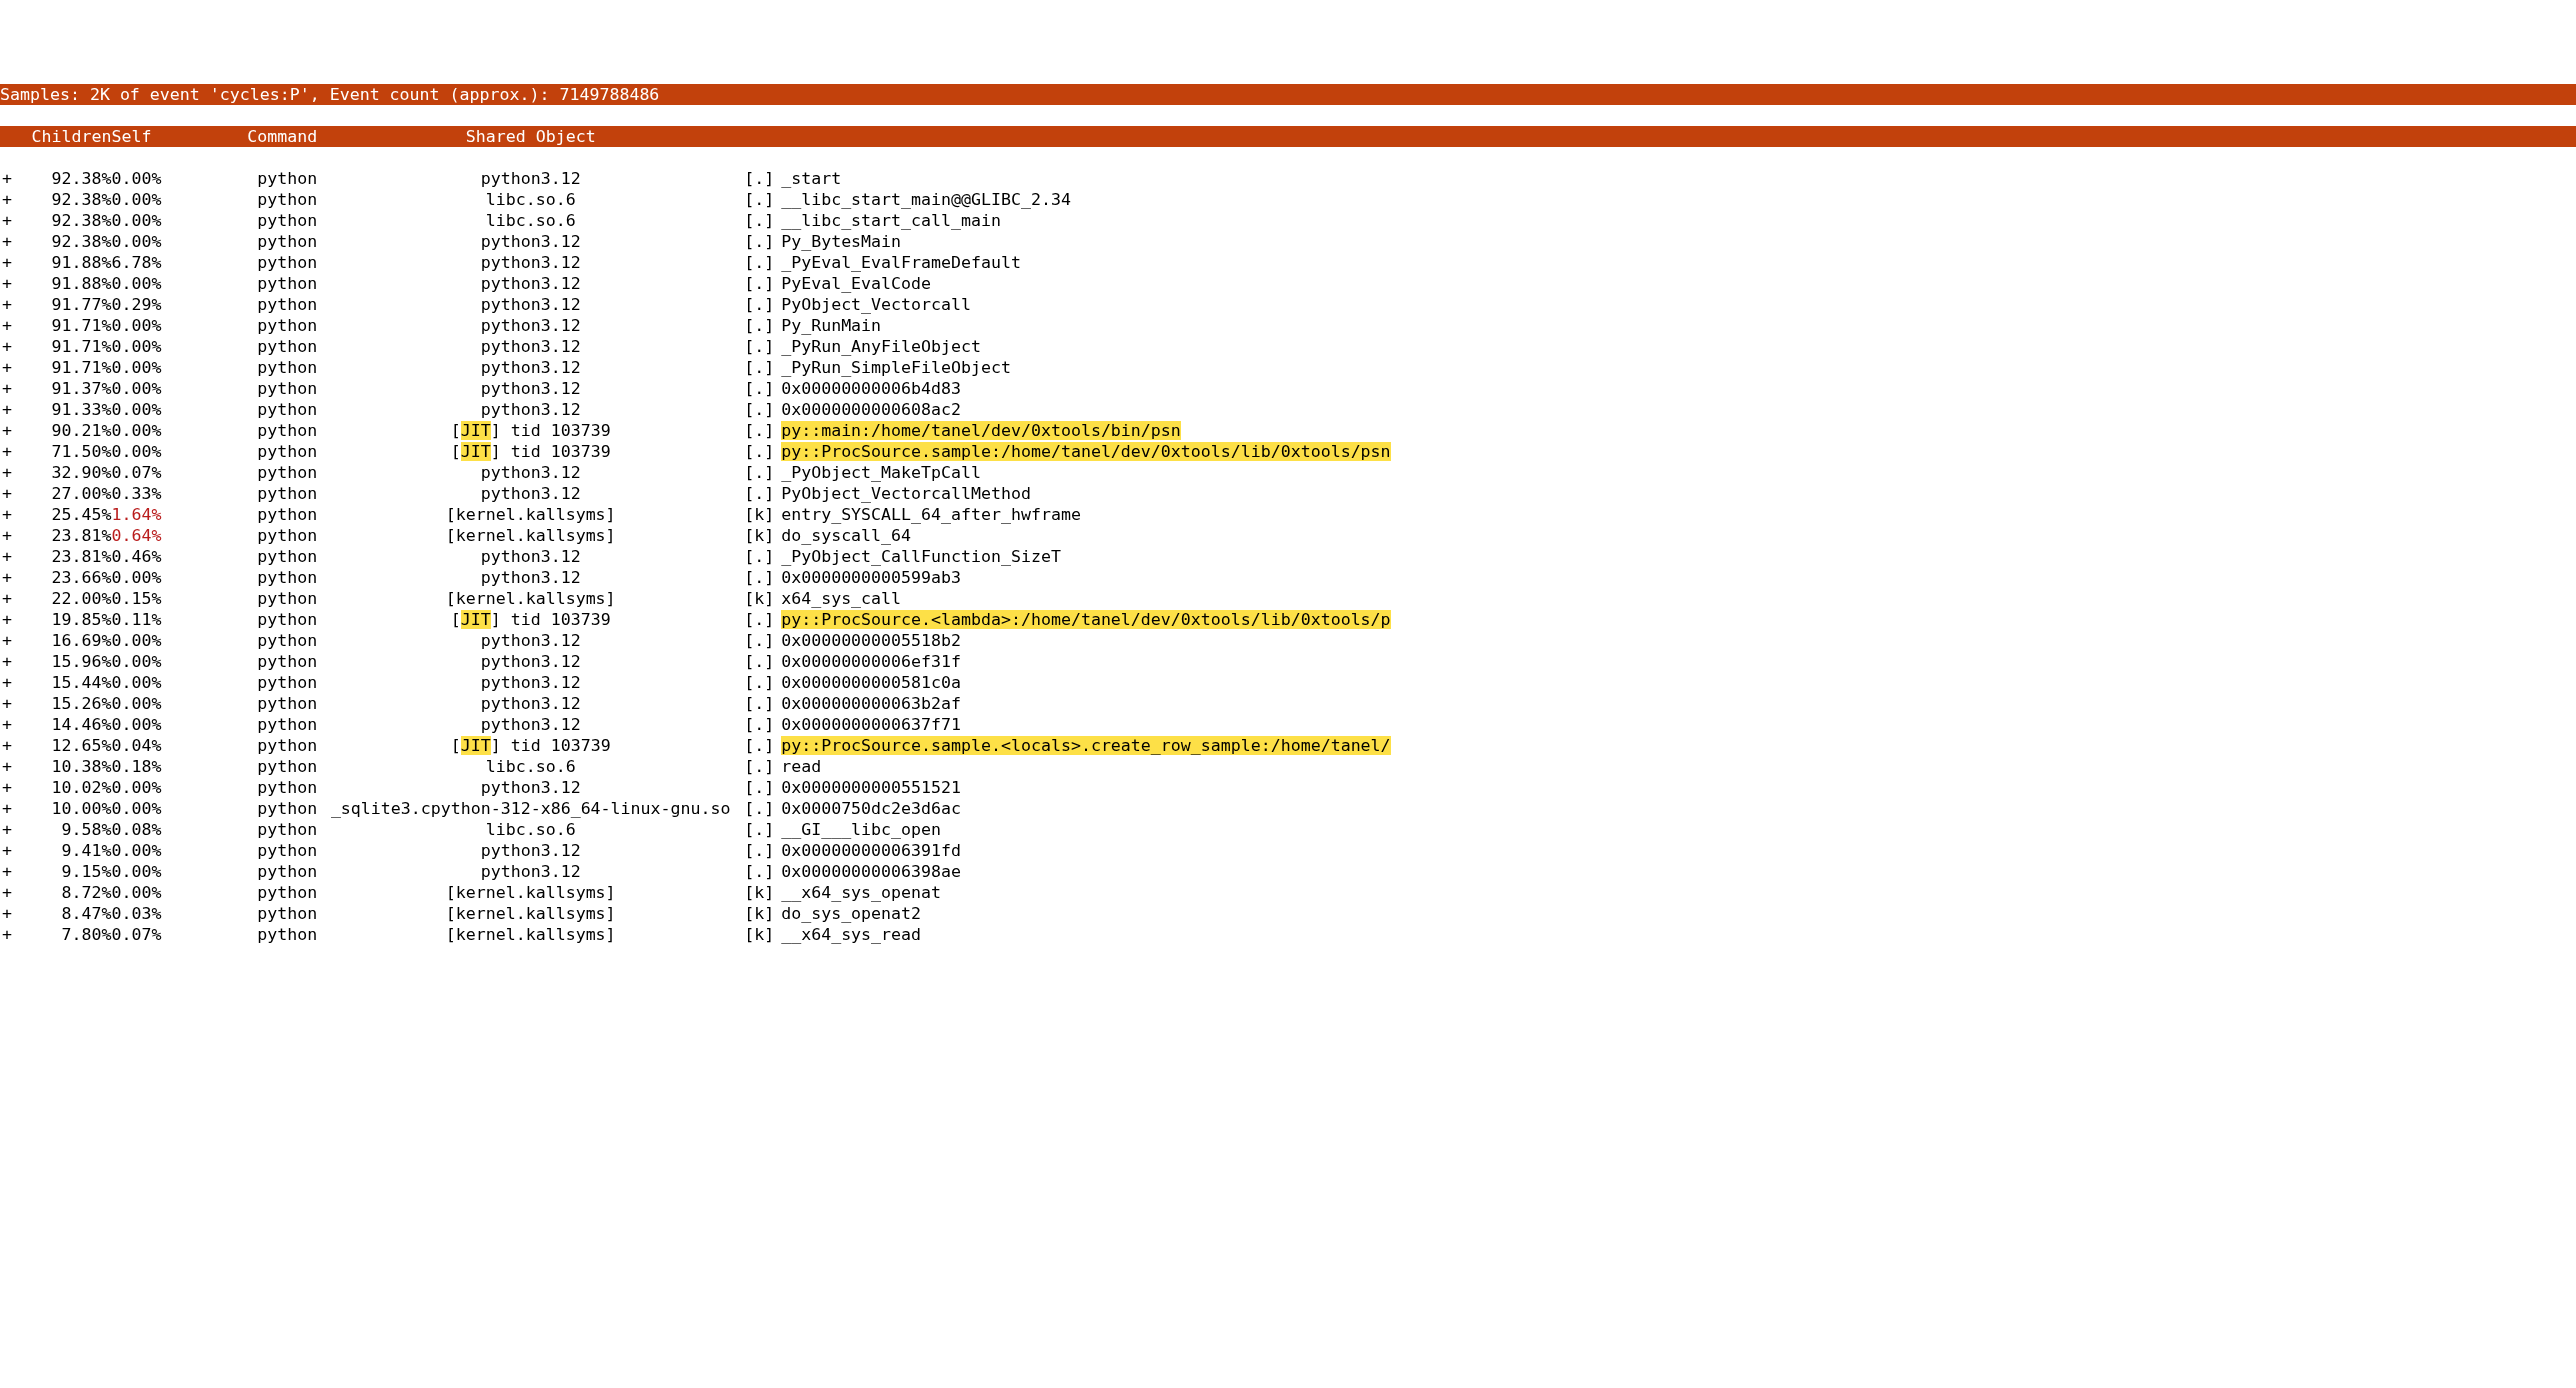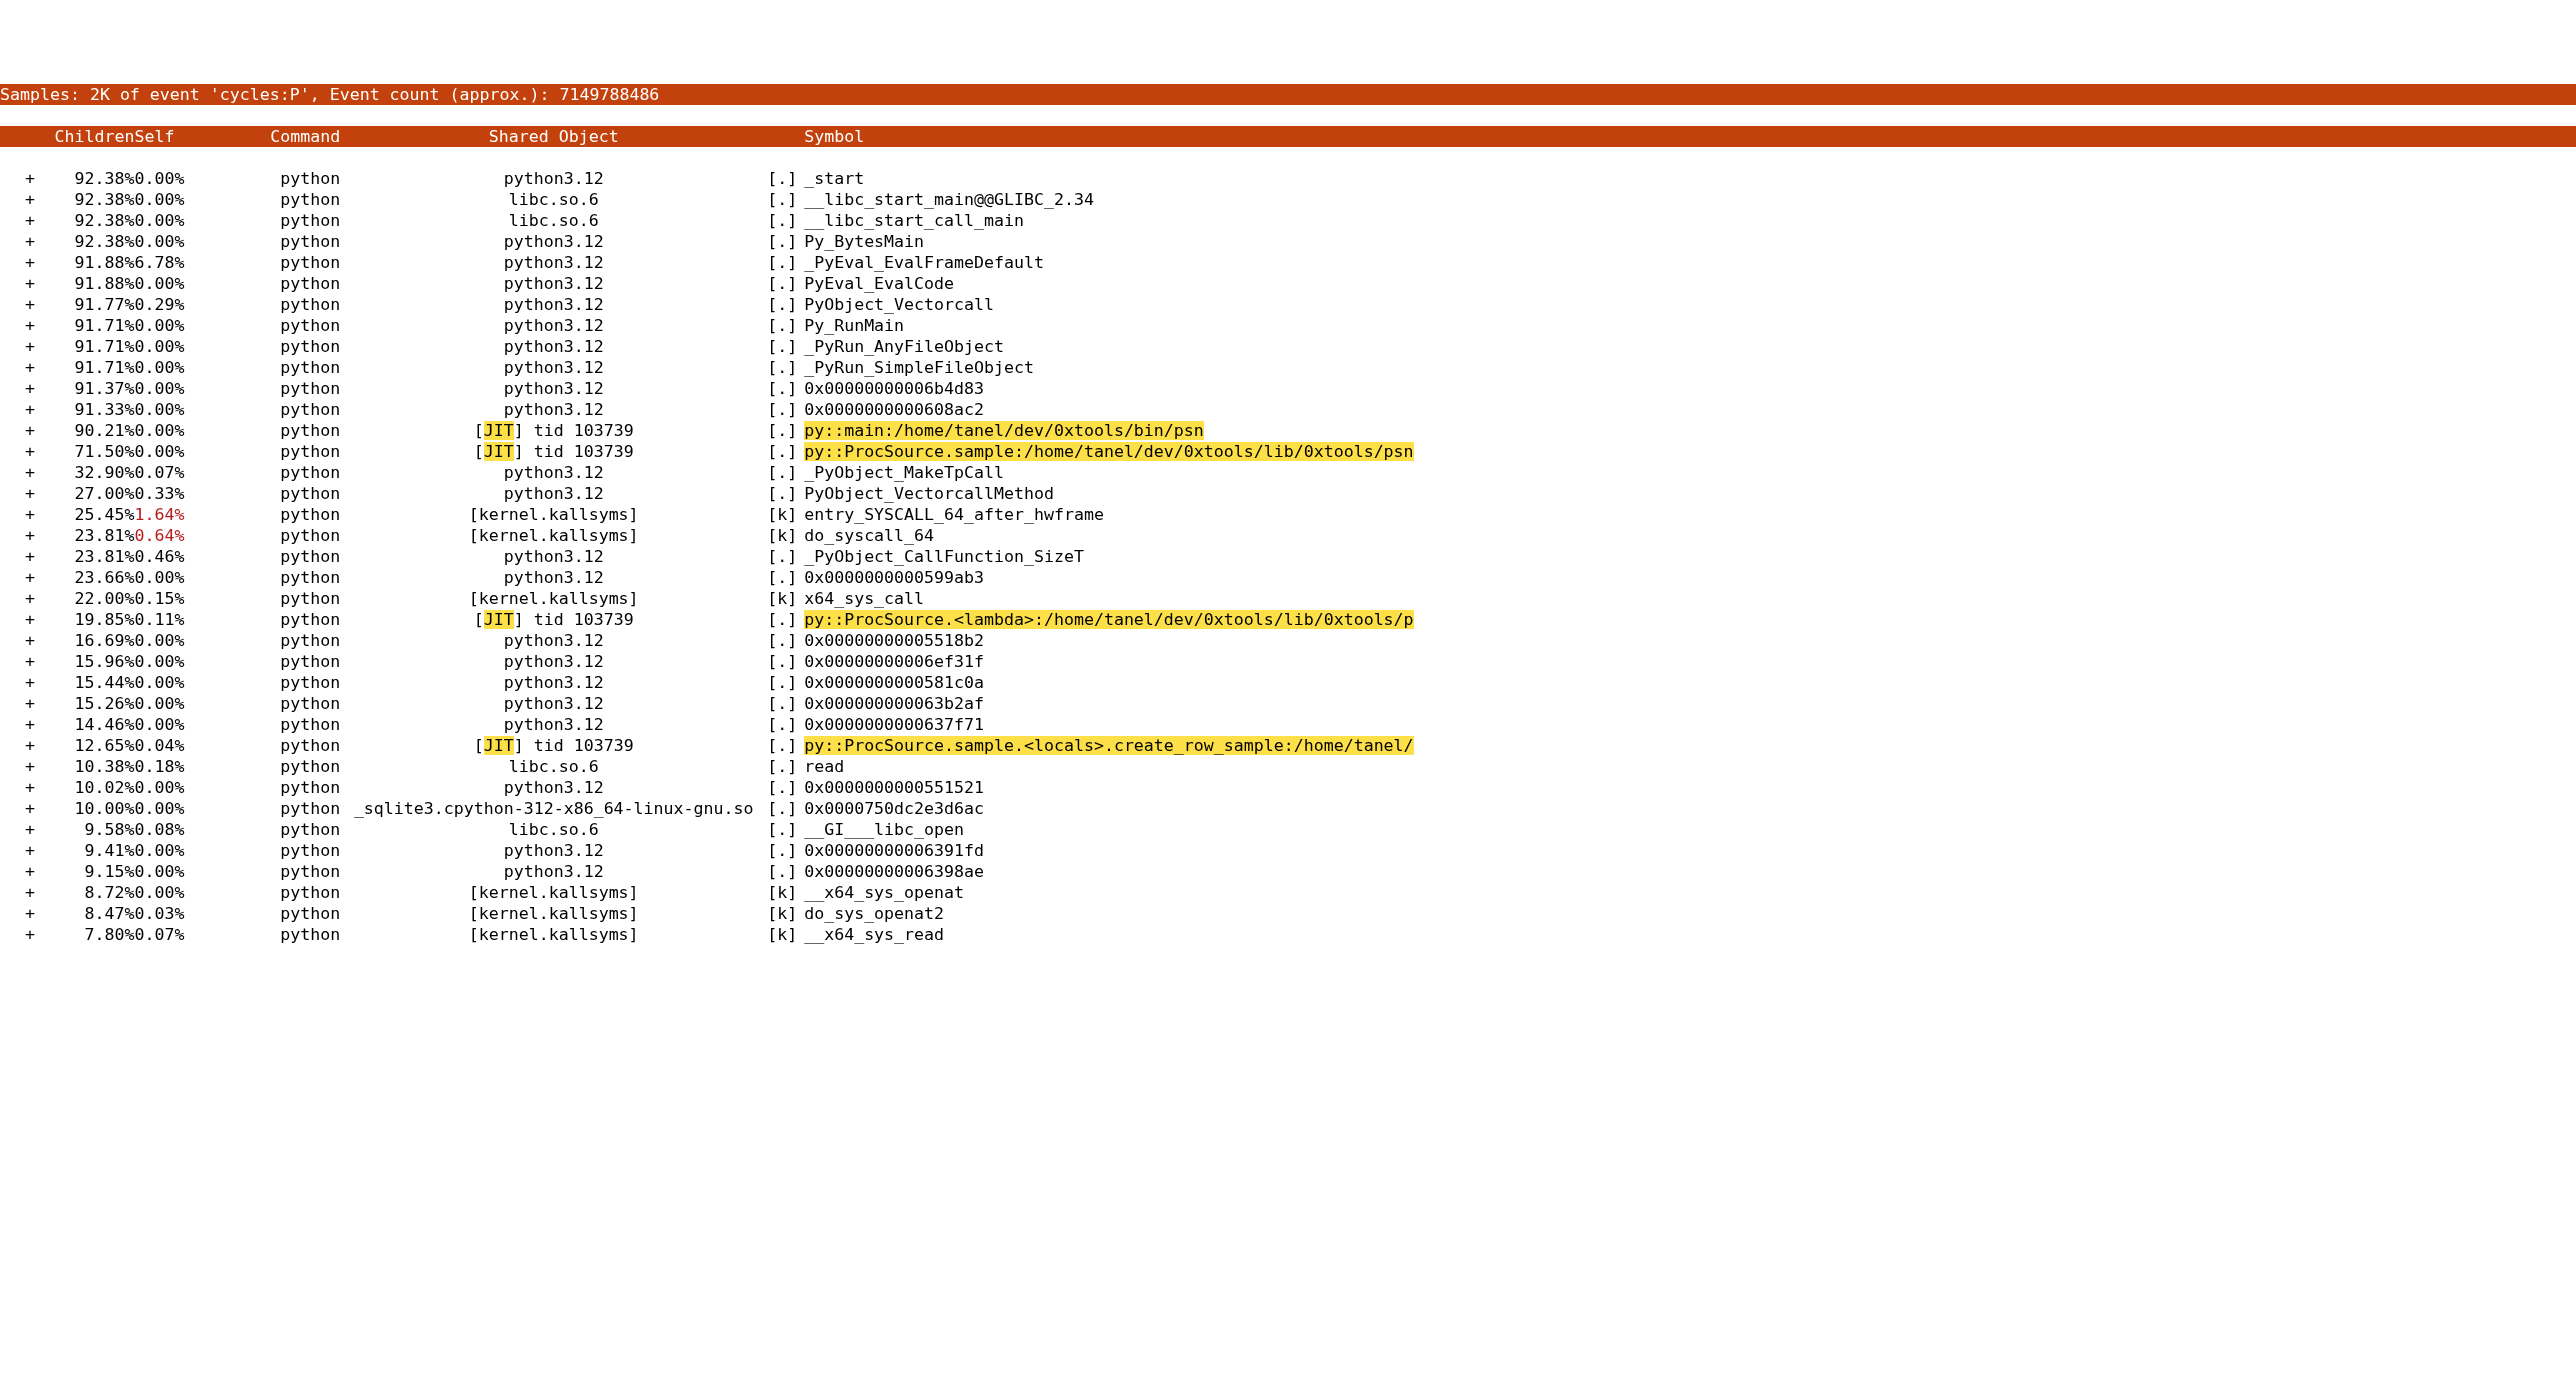--- a/index.html
+++ b/index.html
@@ -9,39 +9,39 @@
     line-height: 21px;
     background: #ffffff;
     color: #000000;
     white-space: pre;
     letter-spacing: 0;
   }
   .hdr {
     background: #c2410c;
     color: #ffffff;
   }
-  .row { display: flex; padding-left: 23px; }
+  .row { display: flex; }
   .expand { width: 20.5px; text-align: left; padding-left: 1.9px; }
   .children { width: 91px; text-align: right; }
   .self { width: 98px; text-align: left; }
   .gap1 { width: 18.7px; }
   .command { width: 89px; text-align: right; }
   .shared { width: 427px; text-align: center; }
   .symtype { width: 37px; text-align: left; }
   .symbol { flex: 1; text-align: left; }
   .red { color: #000000; }
   .green { color: #b91c1c; }
   .hl { background: #fde047; }
 </style>
 </head>
 <body>
 
 
 
 <div class="hdr">Samples: 2K of event 'cycles:P', Event count (approx.): 7149788486</div>
 <div class="hdr row">
-  <span class="expand"></span><span class="children">Children</span><span class="self">Self</span><span class="gap1"></span><span class="command">Command</span><span class="shared">Shared Object</span><span class="symtype"></span><span class="symbol">Symbol</span>
+  <span class="expand"></span><span class="children">Children</span><span class="self">Self</span><span class="gap1"></span><span class="command">Command</span><span class="shared">Shared Object</span><span class="symtype"></span>
 </div>
 <div id="rows"><div class="row"><span class="expand">+</span><span class="children red">92.38%</span><span class="self">0.00%</span><span class="gap1"></span><span class="command">python</span><span class="shared">python3.12</span><span class="symtype">[.]</span><span class="symbol">_start</span></div><div class="row"><span class="expand">+</span><span class="children red">92.38%</span><span class="self">0.00%</span><span class="gap1"></span><span class="command">python</span><span class="shared">libc.so.6</span><span class="symtype">[.]</span><span class="symbol">__libc_start_main@@GLIBC_2.34</span></div><div class="row"><span class="expand">+</span><span class="children red">92.38%</span><span class="self">0.00%</span><span class="gap1"></span><span class="command">python</span><span class="shared">libc.so.6</span><span class="symtype">[.]</span><span class="symbol">__libc_start_call_main</span></div><div class="row"><span class="expand">+</span><span class="children red">92.38%</span><span class="self">0.00%</span><span class="gap1"></span><span class="command">python</span><span class="shared">python3.12</span><span class="symtype">[.]</span><span class="symbol">Py_BytesMain</span></div><div class="row"><span class="expand">+</span><span class="children red">91.88%</span><span class="self red">6.78%</span><span class="gap1"></span><span class="command">python</span><span class="shared">python3.12</span><span class="symtype">[.]</span><span class="symbol">_PyEval_EvalFrameDefault</span></div><div class="row"><span class="expand">+</span><span class="children red">91.88%</span><span class="self">0.00%</span><span class="gap1"></span><span class="command">python</span><span class="shared">python3.12</span><span class="symtype">[.]</span><span class="symbol">PyEval_EvalCode</span></div><div class="row"><span class="expand">+</span><span class="children red">91.77%</span><span class="self">0.29%</span><span class="gap1"></span><span class="command">python</span><span class="shared">python3.12</span><span class="symtype">[.]</span><span class="symbol">PyObject_Vectorcall</span></div><div class="row"><span class="expand">+</span><span class="children red">91.71%</span><span class="self">0.00%</span><span class="gap1"></span><span class="command">python</span><span class="shared">python3.12</span><span class="symtype">[.]</span><span class="symbol">Py_RunMain</span></div><div class="row"><span class="expand">+</span><span class="children red">91.71%</span><span class="self">0.00%</span><span class="gap1"></span><span class="command">python</span><span class="shared">python3.12</span><span class="symtype">[.]</span><span class="symbol">_PyRun_AnyFileObject</span></div><div class="row"><span class="expand">+</span><span class="children red">91.71%</span><span class="self">0.00%</span><span class="gap1"></span><span class="command">python</span><span class="shared">python3.12</span><span class="symtype">[.]</span><span class="symbol">_PyRun_SimpleFileObject</span></div><div class="row"><span class="expand">+</span><span class="children red">91.37%</span><span class="self">0.00%</span><span class="gap1"></span><span class="command">python</span><span class="shared">python3.12</span><span class="symtype">[.]</span><span class="symbol">0x00000000006b4d83</span></div><div class="row"><span class="expand">+</span><span class="children red">91.33%</span><span class="self">0.00%</span><span class="gap1"></span><span class="command">python</span><span class="shared">python3.12</span><span class="symtype">[.]</span><span class="symbol">0x0000000000608ac2</span></div><div class="row"><span class="expand">+</span><span class="children red">90.21%</span><span class="self">0.00%</span><span class="gap1"></span><span class="command">python</span><span class="shared">[<span class="hl">JIT</span>] tid 103739</span><span class="symtype">[.]</span><span class="symbol"><span class="hl">py::main:/home/tanel/dev/0xtools/bin/psn</span></span></div><div class="row"><span class="expand">+</span><span class="children red">71.50%</span><span class="self">0.00%</span><span class="gap1"></span><span class="command">python</span><span class="shared">[<span class="hl">JIT</span>] tid 103739</span><span class="symtype">[.]</span><span class="symbol"><span class="hl">py::ProcSource.sample:/home/tanel/dev/0xtools/lib/0xtools/psn</span></span></div><div class="row"><span class="expand">+</span><span class="children red">32.90%</span><span class="self">0.07%</span><span class="gap1"></span><span class="command">python</span><span class="shared">python3.12</span><span class="symtype">[.]</span><span class="symbol">_PyObject_MakeTpCall</span></div><div class="row"><span class="expand">+</span><span class="children red">27.00%</span><span class="self">0.33%</span><span class="gap1"></span><span class="command">python</span><span class="shared">python3.12</span><span class="symtype">[.]</span><span class="symbol">PyObject_VectorcallMethod</span></div><div class="row"><span class="expand">+</span><span class="children red">25.45%</span><span class="self green">1.64%</span><span class="gap1"></span><span class="command">python</span><span class="shared">[kernel.kallsyms]</span><span class="symtype">[k]</span><span class="symbol">entry_SYSCALL_64_after_hwframe</span></div><div class="row"><span class="expand">+</span><span class="children red">23.81%</span><span class="self green">0.64%</span><span class="gap1"></span><span class="command">python</span><span class="shared">[kernel.kallsyms]</span><span class="symtype">[k]</span><span class="symbol">do_syscall_64</span></div><div class="row"><span class="expand">+</span><span class="children red">23.81%</span><span class="self">0.46%</span><span class="gap1"></span><span class="command">python</span><span class="shared">python3.12</span><span class="symtype">[.]</span><span class="symbol">_PyObject_CallFunction_SizeT</span></div><div class="row"><span class="expand">+</span><span class="children red">23.66%</span><span class="self">0.00%</span><span class="gap1"></span><span class="command">python</span><span class="shared">python3.12</span><span class="symtype">[.]</span><span class="symbol">0x0000000000599ab3</span></div><div class="row"><span class="expand">+</span><span class="children red">22.00%</span><span class="self">0.15%</span><span class="gap1"></span><span class="command">python</span><span class="shared">[kernel.kallsyms]</span><span class="symtype">[k]</span><span class="symbol">x64_sys_call</span></div><div class="row"><span class="expand">+</span><span class="children red">19.85%</span><span class="self">0.11%</span><span class="gap1"></span><span class="command">python</span><span class="shared">[<span class="hl">JIT</span>] tid 103739</span><span class="symtype">[.]</span><span class="symbol"><span class="hl">py::ProcSource.&lt;lambda&gt;:/home/tanel/dev/0xtools/lib/0xtools/p</span></span></div><div class="row"><span class="expand">+</span><span class="children red">16.69%</span><span class="self">0.00%</span><span class="gap1"></span><span class="command">python</span><span class="shared">python3.12</span><span class="symtype">[.]</span><span class="symbol">0x00000000005518b2</span></div><div class="row"><span class="expand">+</span><span class="children red">15.96%</span><span class="self">0.00%</span><span class="gap1"></span><span class="command">python</span><span class="shared">python3.12</span><span class="symtype">[.]</span><span class="symbol">0x00000000006ef31f</span></div><div class="row"><span class="expand">+</span><span class="children red">15.44%</span><span class="self">0.00%</span><span class="gap1"></span><span class="command">python</span><span class="shared">python3.12</span><span class="symtype">[.]</span><span class="symbol">0x0000000000581c0a</span></div><div class="row"><span class="expand">+</span><span class="children red">15.26%</span><span class="self">0.00%</span><span class="gap1"></span><span class="command">python</span><span class="shared">python3.12</span><span class="symtype">[.]</span><span class="symbol">0x000000000063b2af</span></div><div class="row"><span class="expand">+</span><span class="children red">14.46%</span><span class="self">0.00%</span><span class="gap1"></span><span class="command">python</span><span class="shared">python3.12</span><span class="symtype">[.]</span><span class="symbol">0x0000000000637f71</span></div><div class="row"><span class="expand">+</span><span class="children red">12.65%</span><span class="self">0.04%</span><span class="gap1"></span><span class="command">python</span><span class="shared">[<span class="hl">JIT</span>] tid 103739</span><span class="symtype">[.]</span><span class="symbol"><span class="hl">py::ProcSource.sample.&lt;locals&gt;.create_row_sample:/home/tanel/</span></span></div><div class="row"><span class="expand">+</span><span class="children red">10.38%</span><span class="self">0.18%</span><span class="gap1"></span><span class="command">python</span><span class="shared">libc.so.6</span><span class="symtype">[.]</span><span class="symbol">read</span></div><div class="row"><span class="expand">+</span><span class="children red">10.02%</span><span class="self">0.00%</span><span class="gap1"></span><span class="command">python</span><span class="shared">python3.12</span><span class="symtype">[.]</span><span class="symbol">0x0000000000551521</span></div><div class="row"><span class="expand">+</span><span class="children red">10.00%</span><span class="self">0.00%</span><span class="gap1"></span><span class="command">python</span><span class="shared">_sqlite3.cpython-312-x86_64-linux-gnu.so</span><span class="symtype">[.]</span><span class="symbol">0x0000750dc2e3d6ac</span></div><div class="row"><span class="expand">+</span><span class="children red">9.58%</span><span class="self">0.08%</span><span class="gap1"></span><span class="command">python</span><span class="shared">libc.so.6</span><span class="symtype">[.]</span><span class="symbol">__GI___libc_open</span></div><div class="row"><span class="expand">+</span><span class="children red">9.41%</span><span class="self">0.00%</span><span class="gap1"></span><span class="command">python</span><span class="shared">python3.12</span><span class="symtype">[.]</span><span class="symbol">0x00000000006391fd</span></div><div class="row"><span class="expand">+</span><span class="children red">9.15%</span><span class="self">0.00%</span><span class="gap1"></span><span class="command">python</span><span class="shared">python3.12</span><span class="symtype">[.]</span><span class="symbol">0x00000000006398ae</span></div><div class="row"><span class="expand">+</span><span class="children red">8.72%</span><span class="self">0.00%</span><span class="gap1"></span><span class="command">python</span><span class="shared">[kernel.kallsyms]</span><span class="symtype">[k]</span><span class="symbol">__x64_sys_openat</span></div><div class="row"><span class="expand">+</span><span class="children red">8.47%</span><span class="self">0.03%</span><span class="gap1"></span><span class="command">python</span><span class="shared">[kernel.kallsyms]</span><span class="symtype">[k]</span><span class="symbol">do_sys_openat2</span></div><div class="row"><span class="expand">+</span><span class="children red">7.80%</span><span class="self">0.07%</span><span class="gap1"></span><span class="command">python</span><span class="shared">[kernel.kallsyms]</span><span class="symtype">[k]</span><span class="symbol">__x64_sys_read</span></div></div>
 
 
 
 
 
 </body></html>

